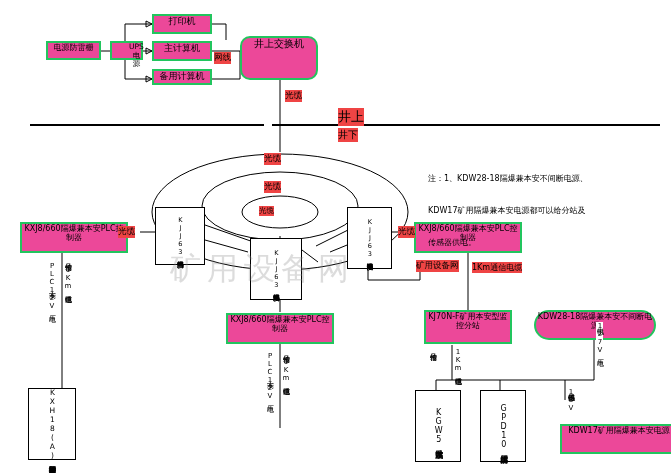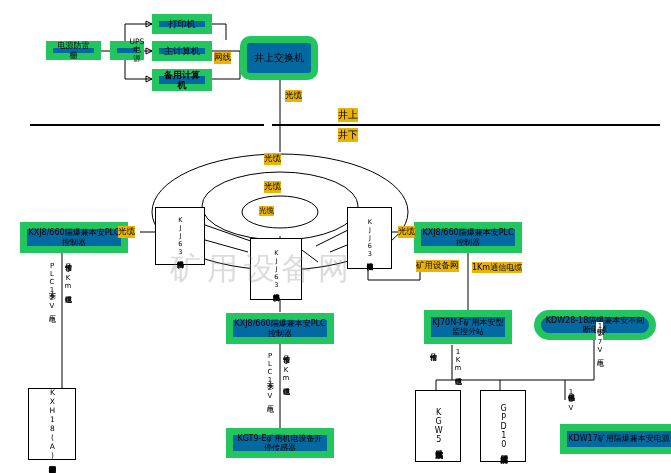--- a/index.html
+++ b/index.html
@@ -1,32 +1,32 @@
 <!DOCTYPE html>
 <html><head>
 <meta charset="utf-8">
 <style>
   html,body{margin:0;padding:0;background:#fff;}
   body{width:671px;height:473px;position:relative;overflow:hidden;
        font-family:"DejaVu Sans","Liberation Sans",sans-serif;color:#000;}
   #stage{position:absolute;left:0;top:0;width:671px;height:473px;}
 
-  .box{position:absolute;box-sizing:border-box;border:7px solid #22c55e;background:#0369a1;
-       display:flex;align-items:center;justify-content:center;text-align:center;
+  .box{position:absolute;box-sizing:border-box;border:2px solid #22c55e;background:#ec4899;
+       display:flex;align-items:flex-start;justify-content:center;text-align:center;
        line-height:1.15;z-index:5;}
   .box span{display:block;padding:0 1px;}
 
   
   .vtext{position:absolute;writing-mode:vertical-rl;text-orientation:upright;
          white-space:nowrap;background:#fff;z-index:6;line-height:1;letter-spacing:0px;}
   .vbox{position:absolute;box-sizing:border-box;border:1px solid #000;background:#fff;
         writing-mode:vertical-rl;text-orientation:upright;z-index:5;
         display:flex;align-items:center;justify-content:center;line-height:1.05;}
 
-  .htext{position:absolute;white-space:nowrap;background:#eab308;z-index:6;}
+  .htext{position:absolute;white-space:nowrap;background:#ef4444;z-index:6;}
   .plain{position:absolute;white-space:pre;z-index:6;}
 
   svg#wires{position:absolute;left:0;top:0;width:671px;height:473px;z-index:1;}
   svg#wires line,svg#wires path,svg#wires ellipse{stroke:#000;fill:none;}
 
   .wm{position:absolute;left:170px;top:248px;width:330px;height:40px;z-index:8;
       font-size:31px;color:rgba(140,140,140,.30);letter-spacing:6px;
       font-family:"DejaVu Sans",sans-serif;pointer-events:none;}
 </style>
 </head>
@@ -126,43 +126,48 @@
   </div>
 
   <div class="box" style="left:152px;top:14px;width:60px;height:20px;font-size:9px;">
     <span>打印机</span>
   </div>
 
   <div class="box" style="left:152px;top:41px;width:60px;height:20px;font-size:9px;">
     <span>主计算机</span>
   </div>
 
-  <div class="box" style="left:152px;top:69px;width:60px;height:22px;font-size:9px;font-weight:bold;">
+  <div class="box" style="left:152px;top:69px;width:60px;height:16px;font-size:9px;">
     <span>备用计算机</span>
   </div>
 
   <div class="box" style="left:240px;top:36px;width:78px;height:44px;font-size:10px;border-radius:10px;">
     <span>井上交换机</span>
   </div>
 
   <div class="htext" style="left:214px;top:52px;font-size:8.5px;">
     <span>网线</span>
   </div>
 
   <div class="htext" style="left:285px;top:90px;font-size:8.5px;">
     <span>光缆</span>
   </div>
 
-  <div class="htext" style="left:338px;top:108px;font-size:10px;">
+  <div class="htext" style="left:338px;top:108px;font-size:13px;">
     <span>井上</span>
   </div>
   <div class="htext" style="left:338px;top:128px;font-size:10px;">
     <span>井下</span>
   </div>
 
+  <div class="plain" style="left:428px;top:152px;font-size:8px;line-height:1.35;">
+    <div>注：1、KDW28-18隔爆兼本安不间断电源、</div>
+    <div>KDW17矿用隔爆兼本安电源都可以给分站及</div>
+    <div>传感器供电。</div>
+  </div>
 
   <div class="htext" style="left:264px;top:153px;font-size:8.5px;">
     <span>光缆</span>
   </div>
   <div class="htext" style="left:264px;top:181px;font-size:8.5px;">
     <span>光缆</span>
   </div>
   <div class="htext" style="left:259px;top:206px;font-size:7.5px;">
     <span>光缆</span>
   </div>
@@ -205,23 +210,20 @@
     <span>KXJ8/660隔爆兼本安PLC控制器</span>
   </div>
 
   <div class="vtext" style="left:282px;top:350px;font-size:7px;">
     <span>信号传输   1Km通信电缆</span>
   </div>
   <div class="vtext" style="left:266px;top:352px;font-size:7px;">
     <span>PLC本安12V电压</span>
   </div>
 
-  <div class="box" style="left:226px;top:428px;width:108px;height:30px;font-size:8px;">
-    <span>KGT9-E矿用机电设备开停传感器</span>
-  </div>
 
   <div class="box" style="left:414px;top:222px;width:108px;height:31px;font-size:8px;">
     <span>KXJ8/660隔爆兼本安PLC控制器</span>
   </div>
 
   <div class="htext" style="left:416px;top:260px;font-size:8.5px;">
     <span>矿用设备网</span>
   </div>
   <div class="htext" style="left:472px;top:262px;font-size:8px;">
     <span>1Km通信电缆</span>

